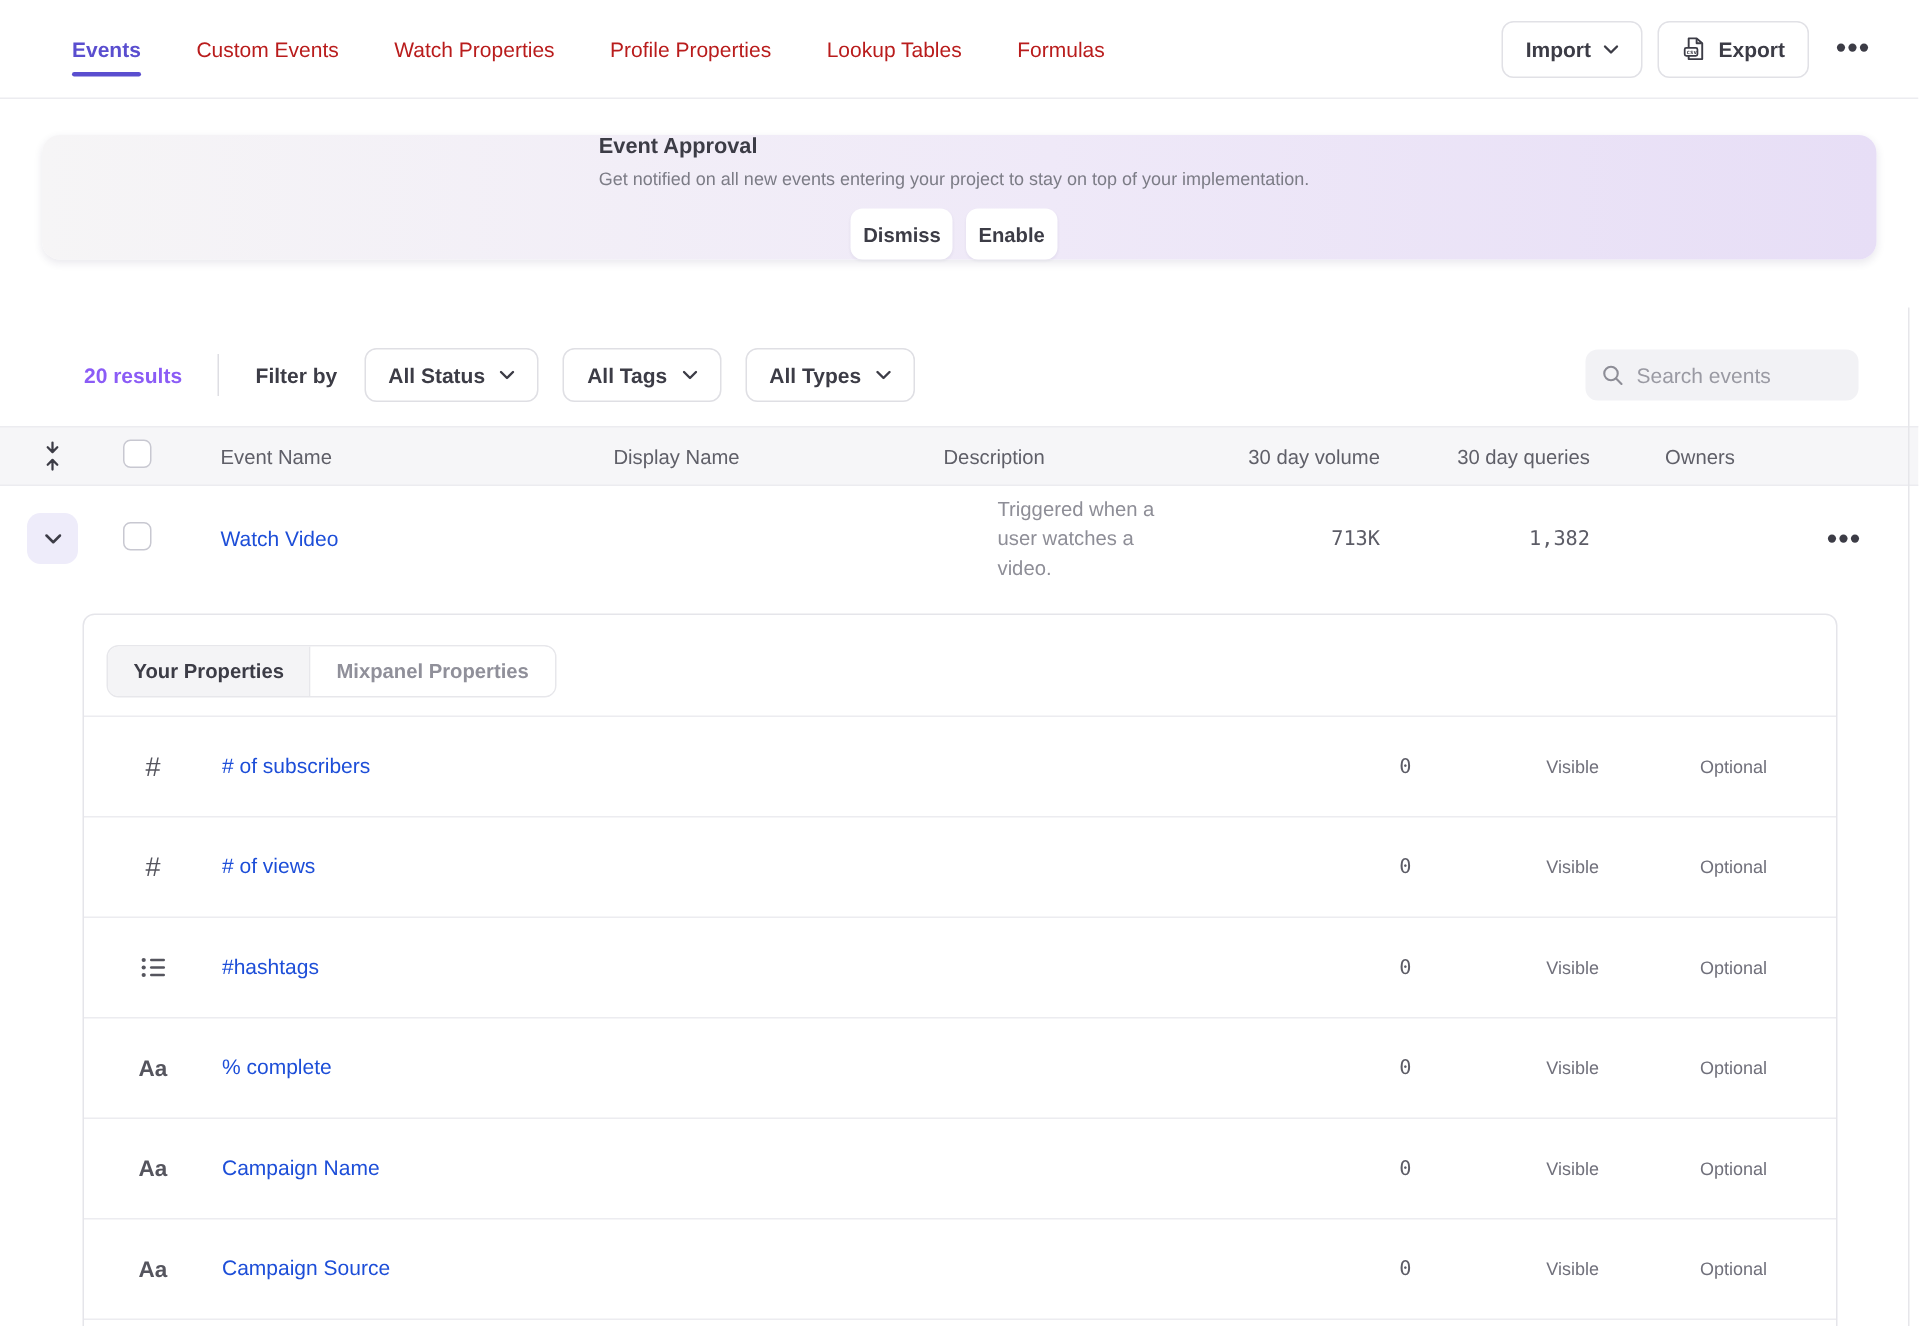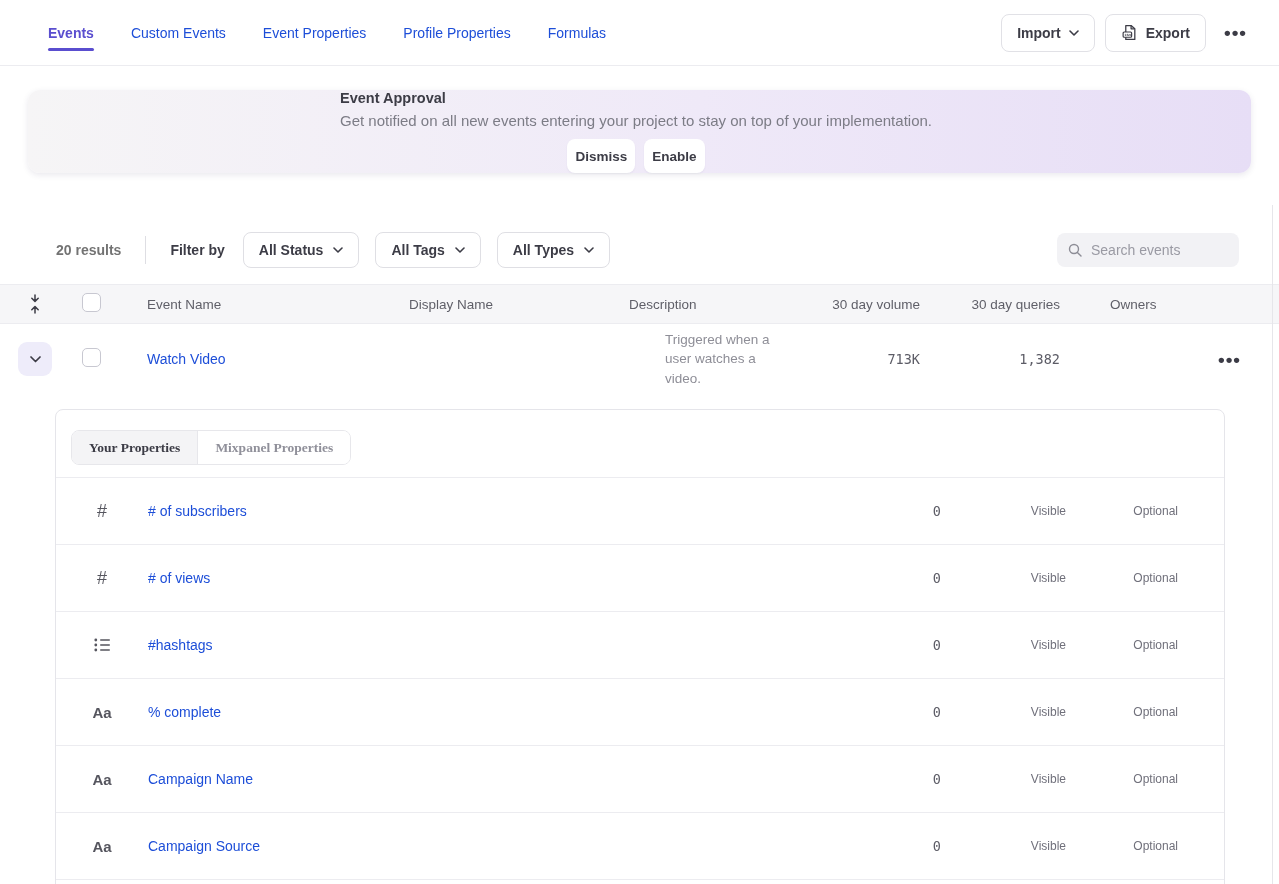--- a/index.html
+++ b/index.html
@@ -16,21 +16,21 @@
     width: 1px; background: #e6e6ea;
   }
 
   
   .topnav {
     height: 66px; display: flex; align-items: center; justify-content: space-between;
     border-bottom: 1px solid #ececf0; padding: 0 24px 0 48px; background: #fff;
   }
   .tabs { display: flex; gap: 37px; height: 100%; align-items: center; }
   .tab {
-    font-size: 14px; font-weight: 500; color: #1d4ed8; cursor: pointer;
+    font-size: 14px; font-weight: 500; color: #b91c1c; cursor: pointer;
     position: relative; height: 100%; display: flex; align-items: center; white-space: nowrap;
   }
   .tab.active { color: #5a4ecf; font-weight: 700; }
   .tab.active::after {
     content: ""; position: absolute; left: 0; right: 0; bottom: 14px;
     height: 3px; border-radius: 2px; background: #5a4ecf;
   }
   .nav-actions { display: flex; align-items: center; gap: 10px; }
   .btn {
     display: inline-flex; align-items: center; gap: 8px; height: 38px;
@@ -47,34 +47,34 @@
   
   .banner {
     margin: 24px 28px 0 28px; height: 83px; border-radius: 12px;
     background: linear-gradient(90deg, #f6f5f6 0%, #efe9f8 55%, #e7def6 100%);
     box-shadow: 0 2px 6px rgba(40, 30, 80, 0.10);
     display: flex; align-items: center; justify-content: space-between;
     padding: 0 24px 0 17px;
     flex-direction: column;
   }
   .banner-title { font-size: 14.5px; font-weight: 700; color: #3c3c46; margin-bottom: 6px; }
-  .banner-sub { font-size: 15px; color: #7c7c86; }
+  .banner-sub { font-size: 12px; color: #7c7c86; }
   .banner-actions { display: flex; gap: 9px; }
   .banner-btn {
     height: 34px; padding: 0 8px; background: #fff; border: none; border-radius: 8px;
     font-size: 13.5px; font-weight: 600; color: #3c3c46; cursor: pointer;
     font-family: inherit; box-shadow: 0 1px 2px rgba(40,30,80,0.06);
   }
 
   
   .filterbar {
     margin: 58px 20px 0 56px; height: 37px;
     display: flex; align-items: center;
   }
-  .results { font-size: 14px; font-weight: 600; color: #737373; }
+  .results { font-size: 14px; font-weight: 600; color: #8b5cf6; }
   .vdiv { width: 1px; height: 28px; background: #dedee3; margin: 0 24px 0 24px; }
   .filterby { font-size: 14px; font-weight: 600; color: #3c3c46; margin-right: 18px; }
   .dd {
     display: inline-flex; align-items: center; gap: 10px; height: 36px;
     border: 1px solid #dfdfe4; border-radius: 8px; background: #fff;
     padding: 0 15px; font-size: 14px; font-weight: 600; color: #3c3c46;
     font-family: inherit; cursor: pointer; margin-right: 16px;
   }
   .search {
     margin-left: auto; margin-right: 20px; width: 182px; height: 34px;
@@ -118,21 +118,21 @@
     font-family: "DejaVu Sans Mono", monospace; font-size: 13.5px; color: #5c5c66;
     text-align: right;
   }
 
   
   .panel {
     margin: 15px 0 0 55px; width: 1170px; height: 600px;
     border: 1px solid #e5e5ea; border-radius: 8px; background: #fff;
     overflow: hidden;
   }
-  .panel-head { height: 68px; border-bottom: 1px solid #ececf0; padding: 20px 0 0 15px; font-family: Liberation Serif, serif; }
+  .panel-head { height: 68px; border-bottom: 1px solid #ececf0; padding: 20px 0 0 15px; }
   .ptabs {
     display: inline-flex; border: 1px solid #e7e7eb; border-radius: 8px; overflow: hidden;
   }
   .ptab {
     height: 33px; padding: 0 17px; border: none; background: #fff; cursor: pointer;
     font-size: 13.5px; font-weight: 600; color: #90909a; font-family: inherit;
   }
   .ptab.active { background: #f4f4f6; color: #3c3c46; border-right: 1px solid #e7e7eb; }
   .pgrid {
     display: grid;
@@ -147,22 +147,23 @@
 </style>
 </head>
 <body>
 
 <div class="page">
 
   <header class="topnav">
     <nav class="tabs">
       <div class="tab active">Events</div>
       <div class="tab">Custom Events</div>
-      <div class="tab">Event Properties</div>
+      <div class="tab">Watch Properties</div>
       <div class="tab">Profile Properties</div>
+      <div class="tab">Lookup Tables</div>
       <div class="tab">Formulas</div>
     </nav>
     <div class="nav-actions">
       <button class="btn">
         <span>Import</span>
         <span class="chev">
           <svg width="10" height="6" viewBox="0 0 10 6">
               <path d="M1 1l4 4 4-4" stroke="#3c3c46" stroke-width="1.6" fill="none" stroke-linecap="round" stroke-linejoin="round"></path>
             </svg>
         </span>

